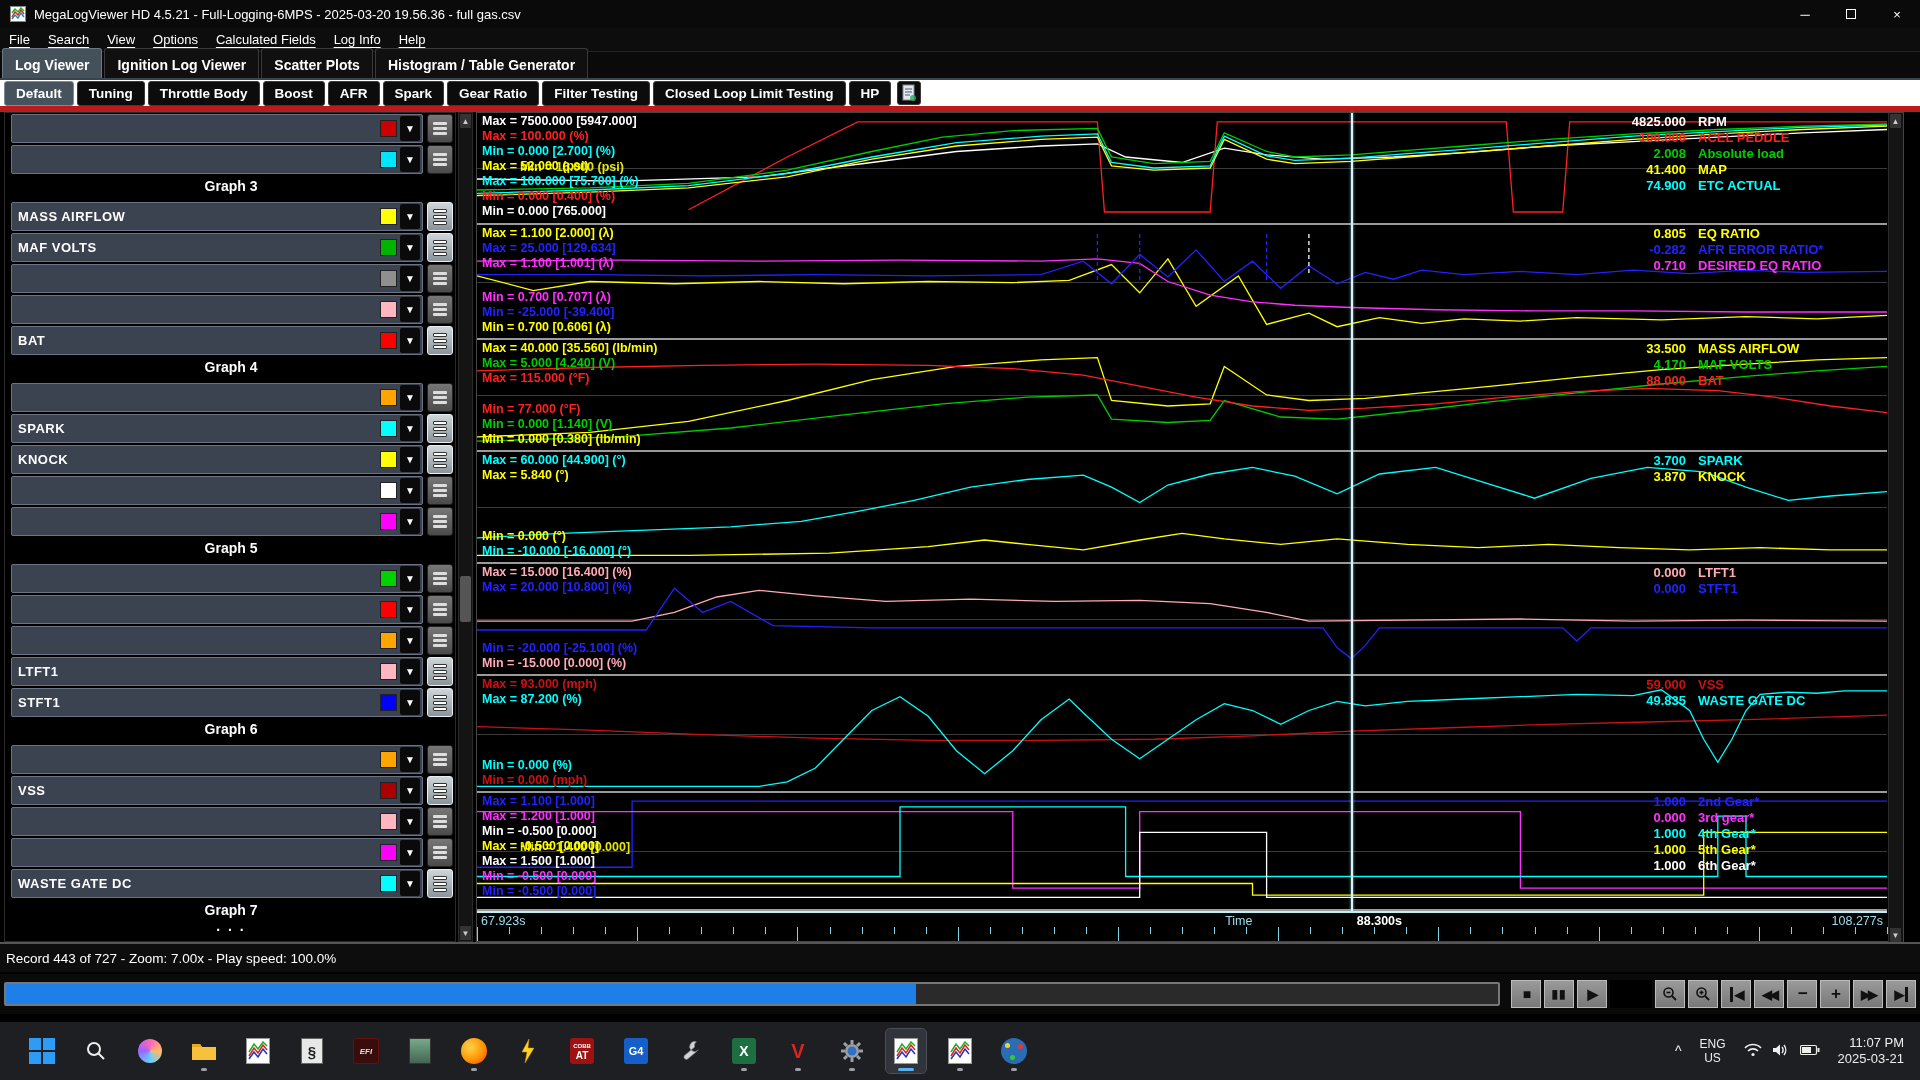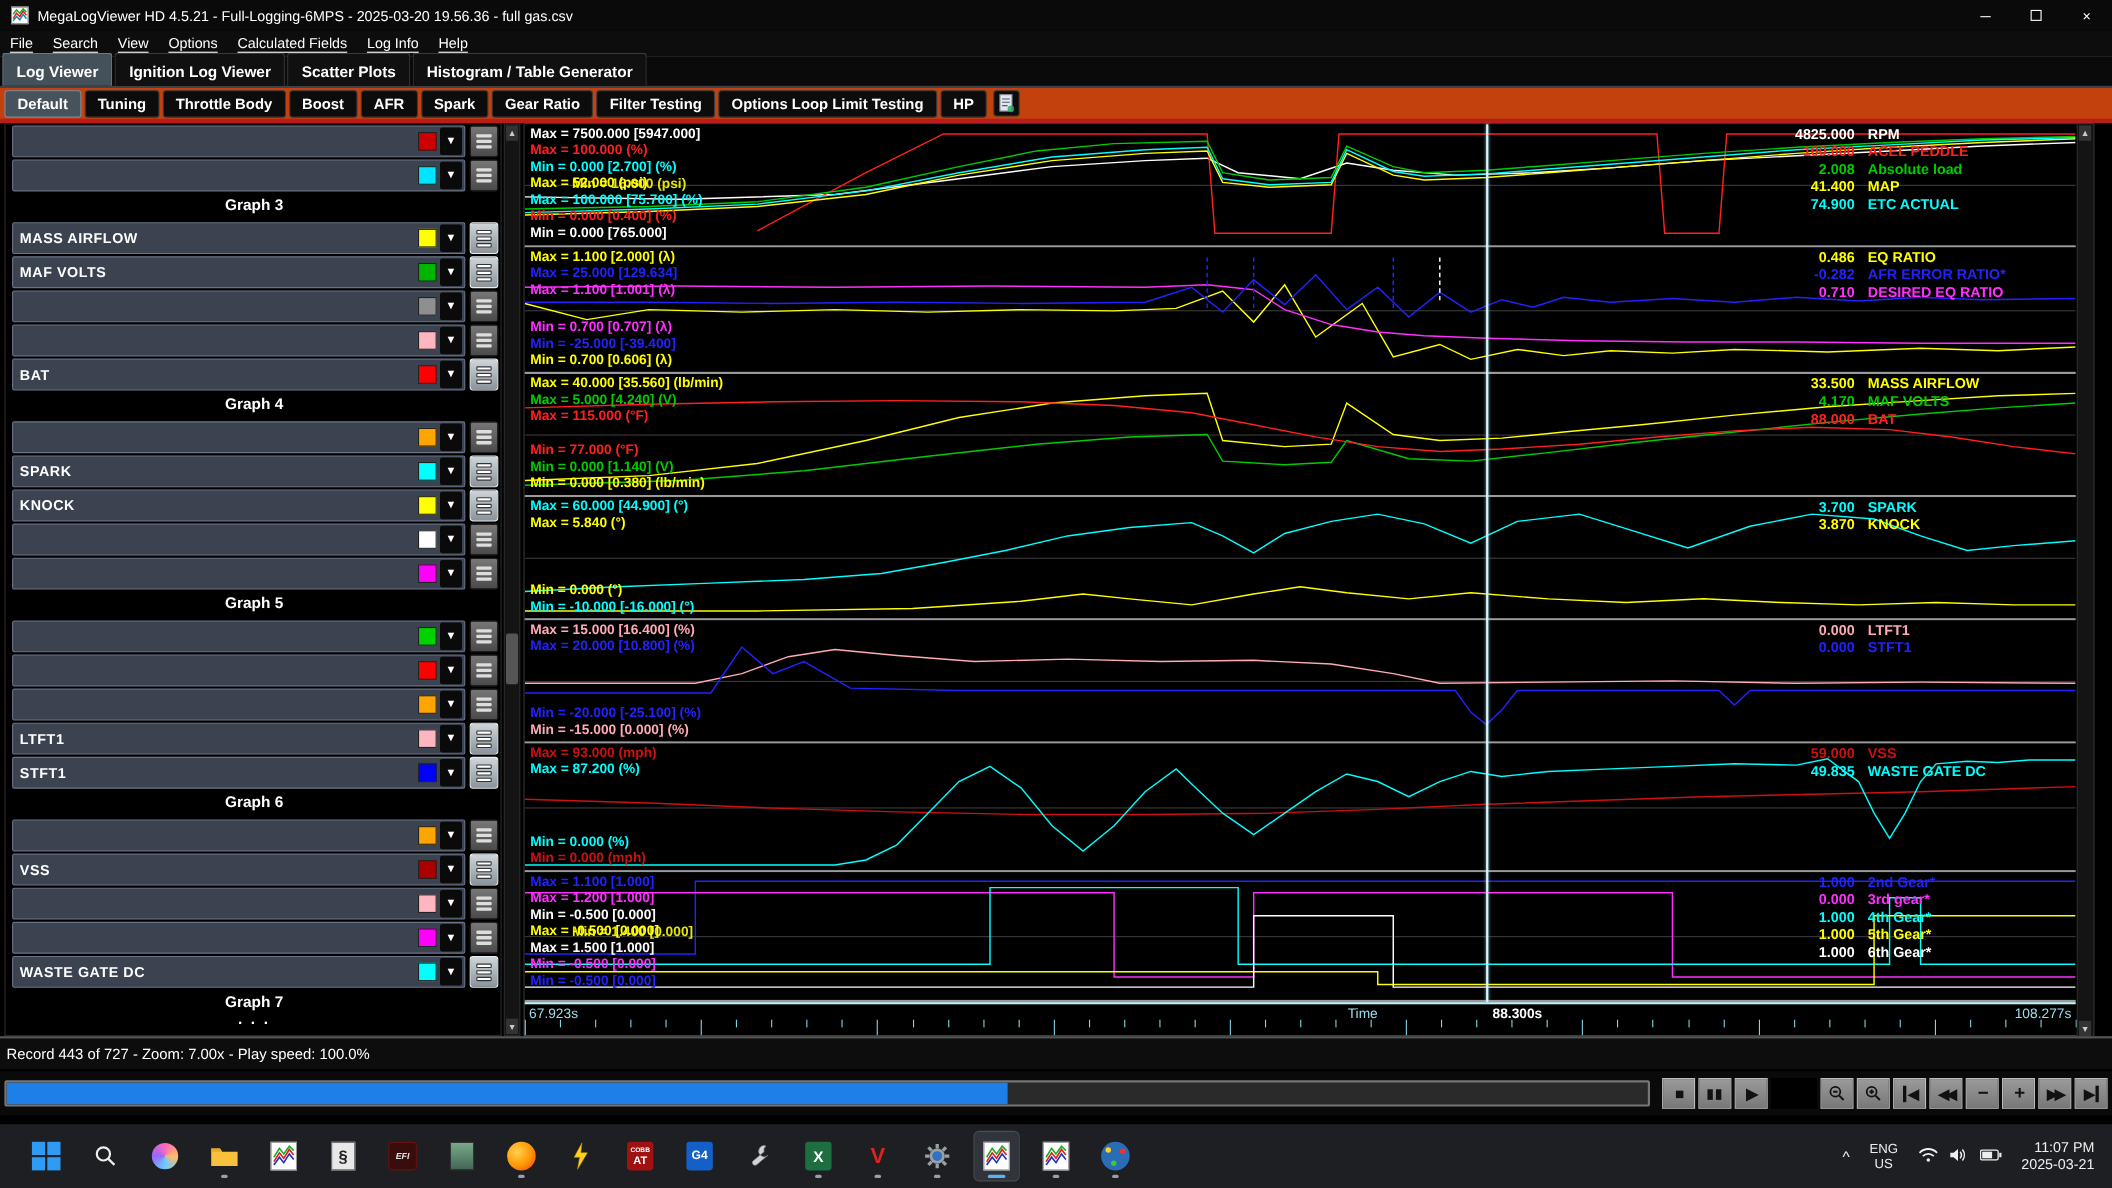--- a/index.html
+++ b/index.html
@@ -15,21 +15,21 @@
   .maxglyph { width:10px; height:10px; border:1px solid #fff; display:inline-block; }
 
   
   .menubar { position:absolute; left:0; top:28px; width:100%; height:24px; background:#0d0d0d; display:flex; align-items:center; color:#fff; font-size:13px; border-bottom:1px solid #222; }
   .menuitem { padding:2px 9px; text-decoration:underline; text-decoration-thickness:1px; text-underline-offset:3px; }
 
   
   .maintabs { position:absolute; left:0; top:52px; width:100%; height:28px; background:#0a0a0a; display:flex; align-items:flex-end; border-bottom:2px solid #3a444e; }
   .maintab { padding:8px 12px 5px; font-size:14px; font-weight:bold; color:#fff; background:#101010; border:1px solid #3a3a3a; border-bottom:none; margin-left:2px; border-radius:3px 3px 0 0; }
   .maintab.active { background:#44505a; border-color:#6b7784; }
-  .subtabs { position:absolute; left:0; top:80px; width:100%; height:32px; background:#c2410c; display:flex; align-items:center; border-bottom:4px solid #b91c1c; padding-left:4px; }
+  .subtabs { position:absolute; left:0; top:80px; width:100%; height:32px; background:#ffffff; display:flex; align-items:center; border-bottom:6px solid #b91c1c; padding-left:4px; }
   .subtab { padding:4px 11px; font-size:13.5px; font-weight:bold; color:#fff; background:#0c0c0c; border:1px solid #3a3a3a; margin-right:3px; border-radius:3px; }
   .subtab.active { background:#46525c; border-color:#7d8b99; }
   .subtab-icon { width:24px; height:24px; background:#0c0c0c; border:1px solid #3a3a3a; border-radius:3px; margin-left:3px; display:flex; align-items:center; justify-content:center; }
 
   
   .content { position:absolute; left:0; top:112px; width:1920px; height:830px; background:#000; }
 
   
   .sidebar { position:absolute; left:4px; top:0; width:452px; height:830px; overflow:hidden; border:1px solid #2a2a2a; background:#000; }
   .grp-header { display:flex; justify-content:space-between; align-items:center; color:#fff; font-size:14px; font-weight:bold; padding:3px 6px 1px 8px; height:26px;flex-direction:column; }
@@ -140,21 +140,21 @@
     </div>
   <div class="subtabs" id="subtabs">
       <div class="subtab active">Default</div>
       <div class="subtab">Tuning</div>
       <div class="subtab">Throttle Body</div>
       <div class="subtab">Boost</div>
       <div class="subtab">AFR</div>
       <div class="subtab">Spark</div>
       <div class="subtab">Gear Ratio</div>
       <div class="subtab">Filter Testing</div>
-      <div class="subtab">Options Loop Limit Testing</div>
+      <div class="subtab">Closed Loop Limit Testing</div>
       <div class="subtab">HP</div>
       <div class="subtab-icon">
         <svg width="16" height="18" viewBox="0 0 16 18">
           <rect x="2" y="1" width="11" height="15" fill="#dfe8f0" stroke="#888"></rect>
           <line x1="4" y1="5" x2="11" y2="5" stroke="#557" stroke-width="1"></line>
           <line x1="4" y1="8" x2="11" y2="8" stroke="#557" stroke-width="1"></line>
           <line x1="4" y1="11" x2="9" y2="11" stroke="#557" stroke-width="1"></line>
           <circle cx="12" cy="14" r="3" fill="#2a6" opacity="0.8"></circle>
         </svg>
       </div>
@@ -513,21 +513,21 @@
               <div class="annline" style="color: rgb(34, 34, 255);">Max = 25.000 [129.634]</div>
               <div class="annline" style="color: rgb(255, 48, 255);">Max = 1.100 [1.001] (λ)</div>
             </div>
             <div class="ann bottom">
               <div class="annline" style="color: rgb(255, 48, 255);">Min = 0.700 [0.707] (λ)</div>
               <div class="annline" style="color: rgb(34, 34, 255);">Min = -25.000 [-39.400]</div>
               <div class="annline" style="color: rgb(255, 255, 0);">Min = 0.700 [0.606] (λ)</div>
             </div>
             <div class="rvals">
               <div class="rval" style="color: rgb(255, 255, 0);">
-                <span class="v">0.486</span>
+                <span class="v">0.805</span>
                 <span class="l">EQ RATIO</span>
               </div>
               <div class="rval" style="color: rgb(34, 34, 255);">
                 <span class="v">-0.282</span>
                 <span class="l">AFR ERROR RATIO*</span>
               </div>
               <div class="rval" style="color: rgb(255, 48, 255);">
                 <span class="v">0.710</span>
                 <span class="l">DESIRED EQ RATIO</span>
               </div>

